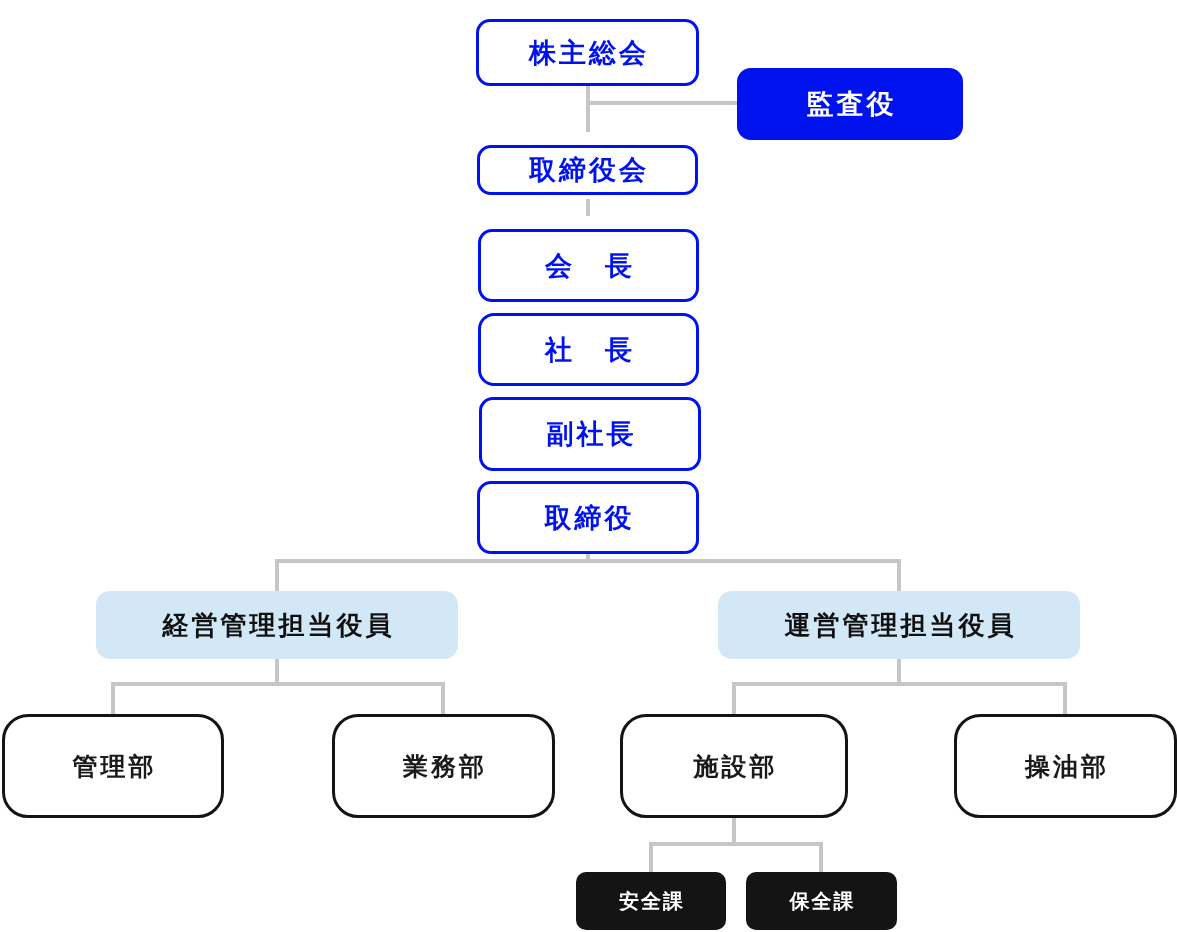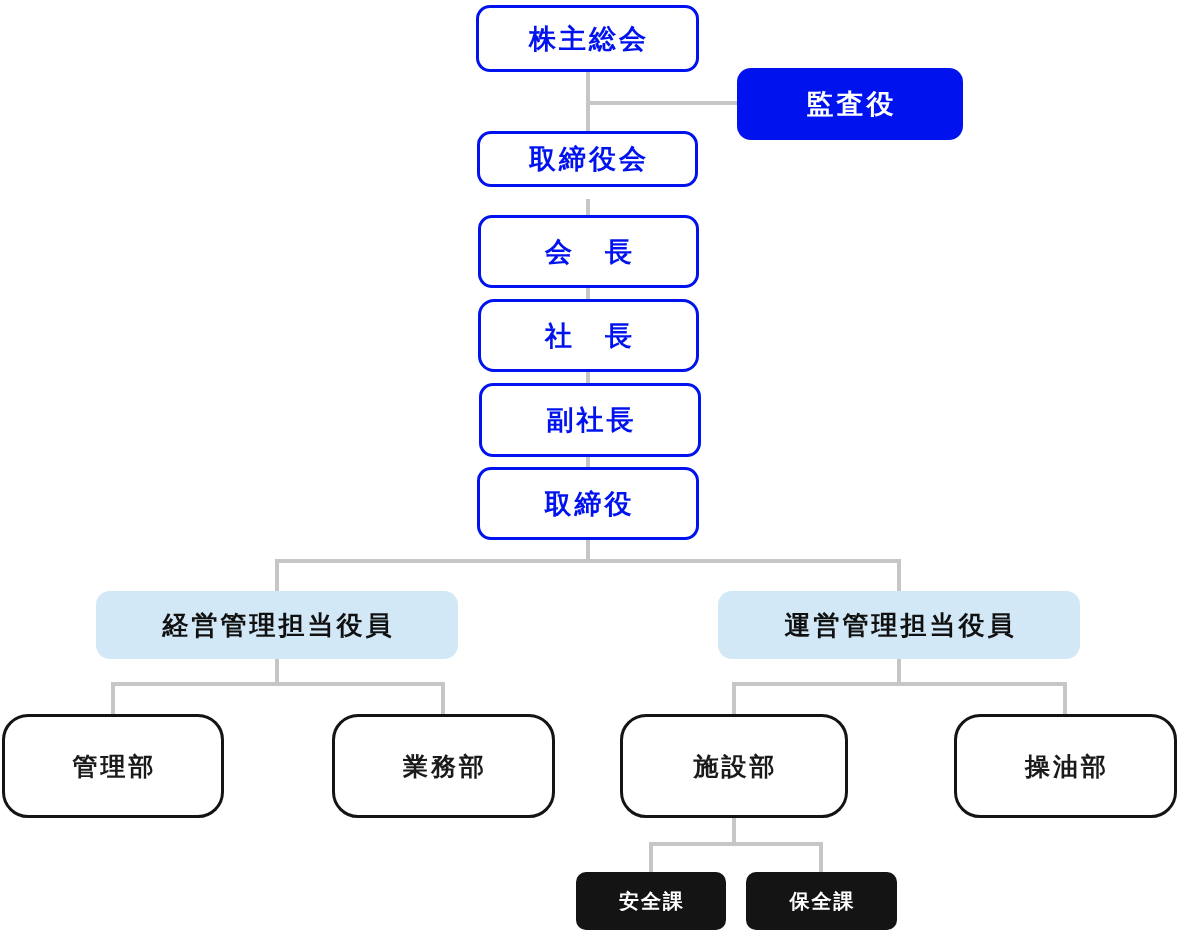--- a/index.html
+++ b/index.html
@@ -25,20 +25,21 @@
     letter-spacing:3px;
     text-indent:3px;
     white-space:nowrap;
   }
   .box-blue-outline{
     background:var(--white);
     border:3px solid var(--blue);
     color:var(--blue);
     border-radius:14px;
     font-size:27px;
+    margin-top:14px;
   }
   .box-blue-fill{
     background:var(--blue);
     color:var(--white);
     border-radius:14px;
     font-size:27px;
   }
   .box-light{
     background:var(--light-blue);
     color:#111111;
@@ -91,21 +92,21 @@
 
   <div class="line v" style="left:732px;top:818px;height:26px;"></div>
   <div class="line h" style="left:649px;top:842px;width:174px;"></div>
   <div class="line v" style="left:649px;top:842px;height:30px;"></div>
   <div class="line v" style="left:819px;top:842px;height:30px;"></div>
 
   <div class="node box-blue-outline" style="left:476px;top:5px;width:223px;height:67px;">株主総会</div>
 
   <div class="node box-blue-fill" style="left:737px;top:68px;width:226px;height:72px;">監査役</div>
 
-  <div class="node box-blue-outline" style="left:477px;top:131px;width:221px;height:56px;">取締役会</div>
+  <div class="node box-blue-outline" style="left:477px;top:131px;width:221px;height:50px;">取締役会</div>
 
   <div class="node box-blue-outline" style="left:478px;top:215px;width:221px;height:73px;">会　長</div>
 
   <div class="node box-blue-outline" style="left:478px;top:299px;width:221px;height:73px;border-radius:16px;">社　長</div>
 
   <div class="node box-blue-outline" style="left:479px;top:383px;width:222px;height:74px;">副社長</div>
 
   <div class="node box-blue-outline" style="left:477px;top:467px;width:222px;height:73px;">取締役</div>
 
   <div class="node box-light" style="left:96px;top:591px;width:362px;height:68px;">経営管理担当役員</div>

